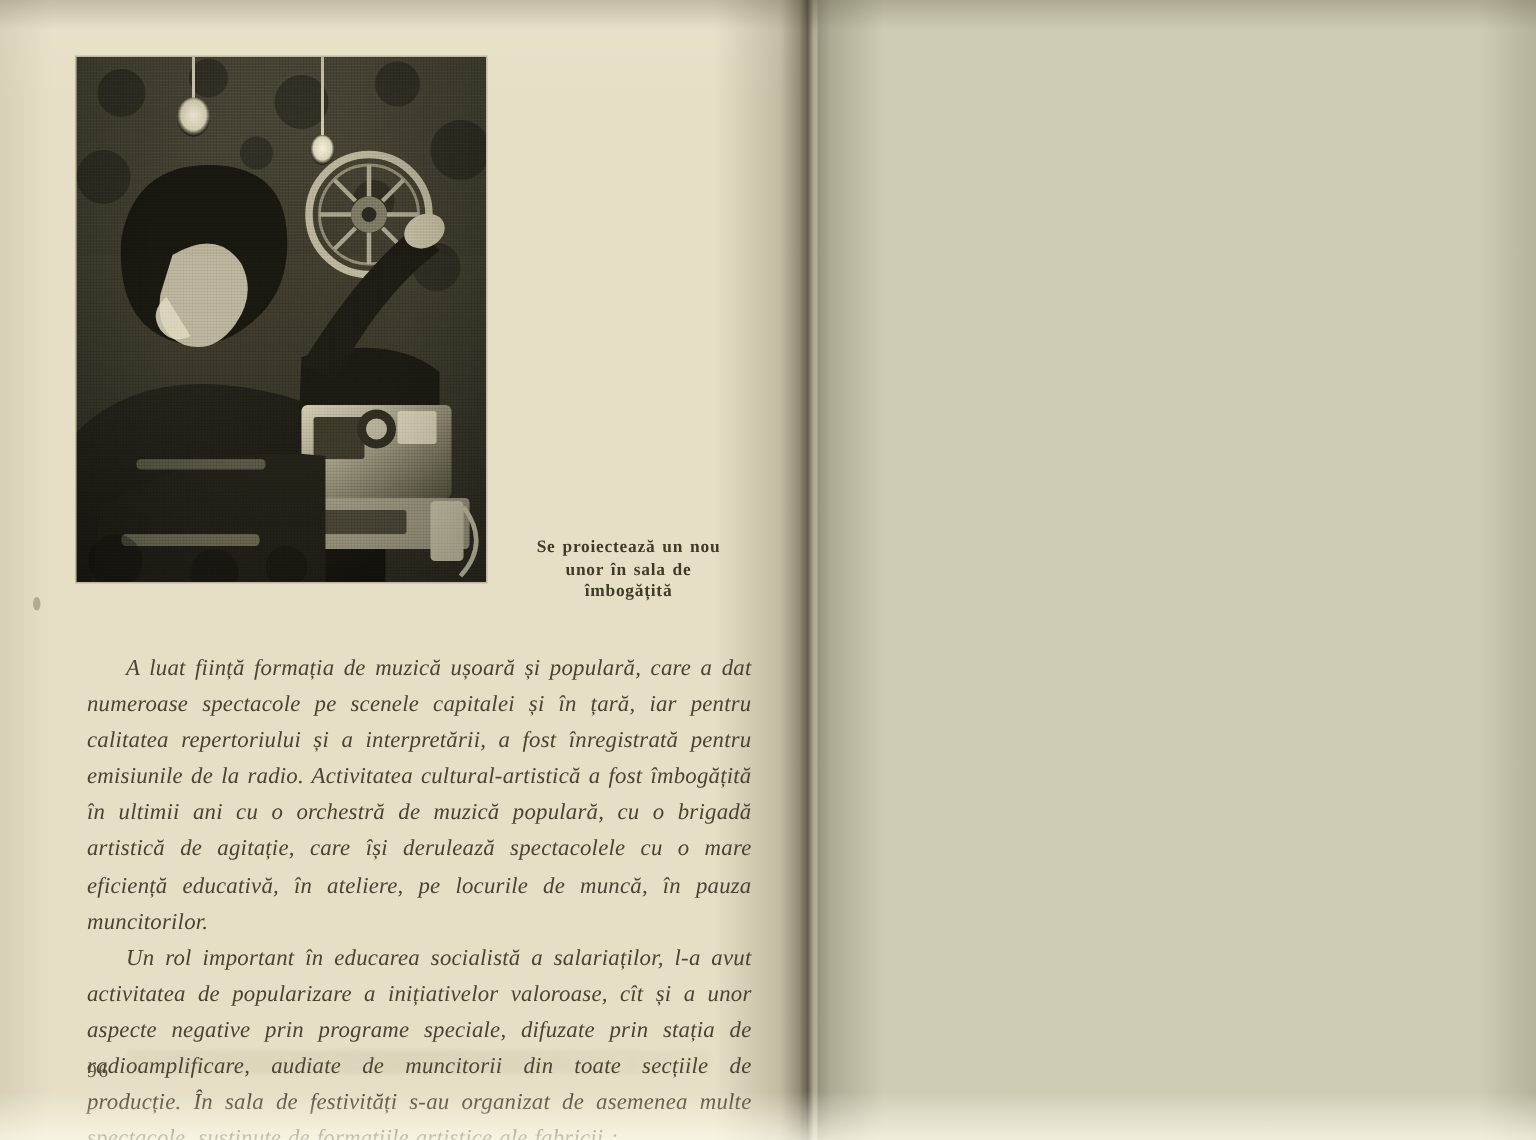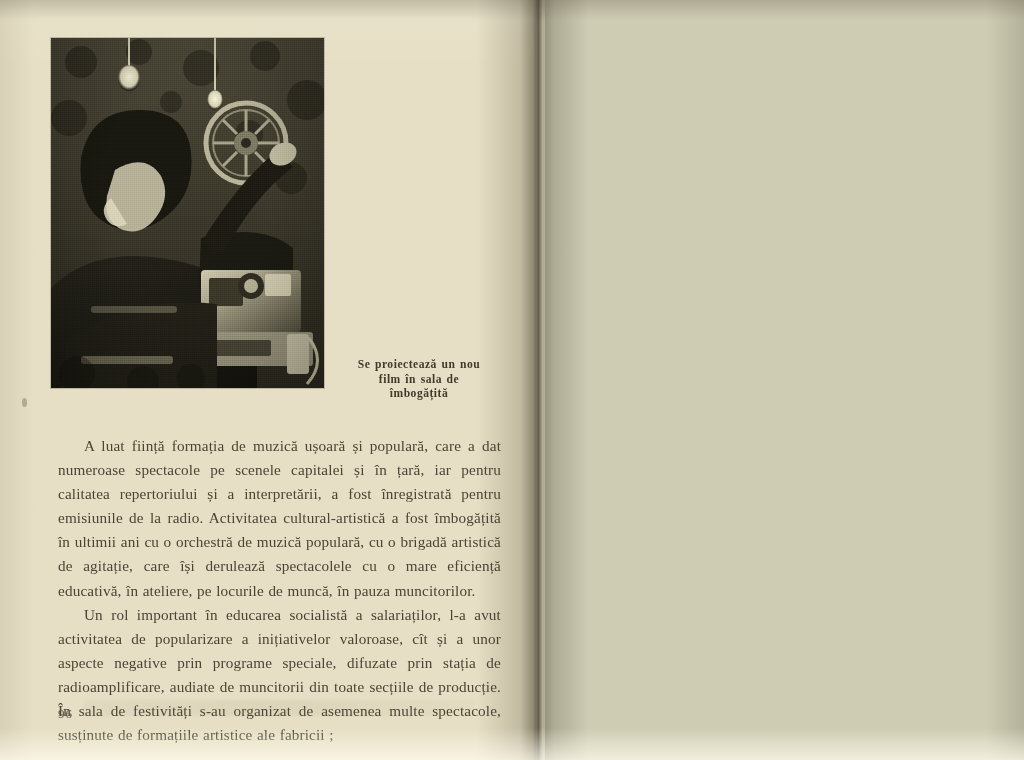--- a/index.html
+++ b/index.html
@@ -56,21 +56,21 @@
   
   .body-text{
     position:absolute;
     color:#4a4434;
     font-size:15.2px;
     line-height:24.1px;
     text-align:justify;
     letter-spacing:0.15px;
     word-spacing:0.6px;
   }
-  .body-text p{margin:0;text-indent:26px;}
+  .body-text p{margin:0;text-indent:26px;font-style:italic;}
 
   .lt-block{left:58px;top:434px;width:443px;}
 
   
   .caption{
     position:absolute;
     color:#403a2b;
     font-size:11.6px;
     line-height:14.6px;
     font-weight:bold;
@@ -218,21 +218,21 @@
             <circle cx="92" cy="344" r="16"></circle>
           <circle cx="140" cy="340" r="14"></circle>
         </g>
       </svg>
       <div class="grain"></div>
       <div class="vig"></div>
     </div>
 
     <div class="caption cap-left">
       <div>Se proiectează un nou</div>
-      <div>film în sala de</div>
+      <div>unor în sala de</div>
       <div>îmbogățită</div>
     </div>
 
     <div class="body-text lt-block">
       <p>A luat ființă formația de muzică ușoară și populară, care a dat numeroase spectacole pe scenele capitalei și în țară, iar pentru calitatea repertoriului și a interpretării, a fost înregistrată pentru emisiunile de la radio. Activitatea cultural-artistică a fost îmbogățită în ultimii ani cu o orchestră de muzică populară, cu o brigadă artistică de agitație, care își derulează spectacolele cu o mare eficiență educativă, în ateliere, pe locurile de muncă, în pauza muncitorilor.</p>
       <p>Un rol important în educarea socialistă a salariaților, l-a avut activitatea de popularizare a inițiativelor valoroase, cît și a unor aspecte negative prin programe speciale, difuzate prin stația de radioamplificare, audiate de muncitorii din toate secțiile de producție. În sala de festivități s-au organizat de asemenea multe spectacole, susținute de formațiile artistice ale fabricii ;</p>
     </div>
 
     <div class="ghost"></div>
     <div class="folio folio-left">96</div>

